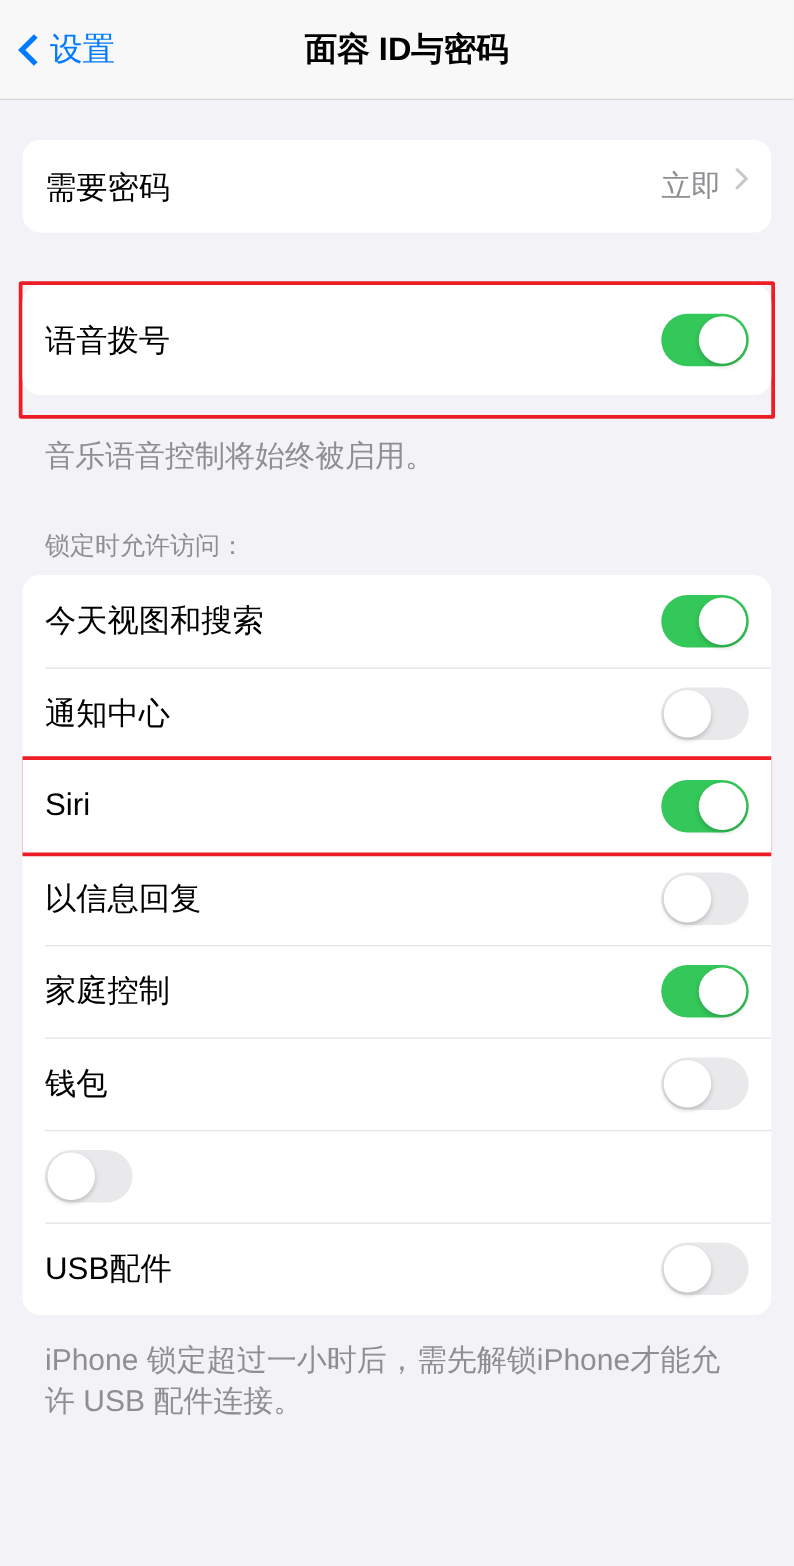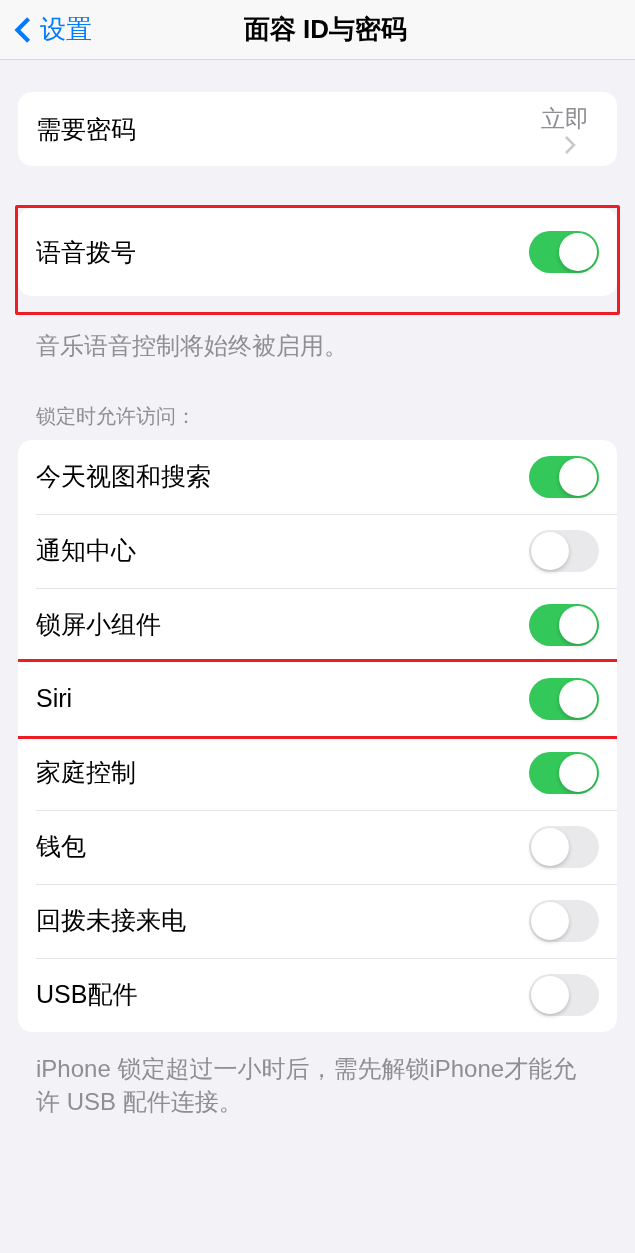--- a/index.html
+++ b/index.html
@@ -8,21 +8,21 @@
       padding: 0;
     }
     body {
       font-family: -apple-system, "PingFang SC", "Helvetica Neue", sans-serif;
       background: #f2f2f7;
       width: 635px;
       height: 1253px;
       overflow: hidden;
     }
     .nav-bar {
-      height: 60px;
+      height: 80px;
       background: #f8f8f8;
       border-bottom: 1px solid #d6d6d9;
       display: flex;
       align-items: center;
       position: relative;
       padding: 0 14px;
     }
     .back-button {
       display: flex;
       align-items: center;
@@ -79,22 +79,20 @@
       font-size: 25px;
       color: #000;
     }
     .row-value {
       font-size: 24px;
       color: #8e8e93;
       margin-right: 10px;
     }
     .row-right {
       display: flex;
-      align-items: center;
-      flex-direction: column;
     }
     .chevron {
       width: 12px;
       height: 20px;
       stroke: #c7c7cc;
       stroke-width: 2.5;
       fill: none;
     }
     .footer {
       font-size: 24px;
@@ -195,40 +193,39 @@
 
   <div class="group" id="lock-group">
       <div class="row">
         <span class="row-label">今天视图和搜索</span>
         <div class="toggle on"></div>
       </div>
       <div class="row">
         <span class="row-label">通知中心</span>
         <div class="toggle off"></div>
       </div>
-      <div class="row">
-        <span class="row-label">锁屏小组件</span>
-        <div class="toggle on"></div>
-      </div>
       <div class="highlight-red" style="border-radius: 2px;">
         <div class="row">
           <span class="row-label">Siri</span>
           <div class="toggle on"></div>
         </div>
       </div>
       <div class="row">
+        <span class="row-label">以信息回复</span>
+        <div class="toggle off"></div>
+      </div>
+      <div class="row">
         <span class="row-label">家庭控制</span>
         <div class="toggle on"></div>
       </div>
       <div class="row">
         <span class="row-label">钱包</span>
         <div class="toggle off"></div>
       </div>
       <div class="row">
-        <span class="row-label">回拨未接来电</span>
         <div class="toggle off"></div>
       </div>
       <div class="row">
         <span class="row-label">USB配件</span>
         <div class="toggle off"></div>
       </div>
     </div>
 
   <div class="footer">iPhone 锁定超过一小时后，需先解锁iPhone才能允许 USB 配件连接。</div>
 

